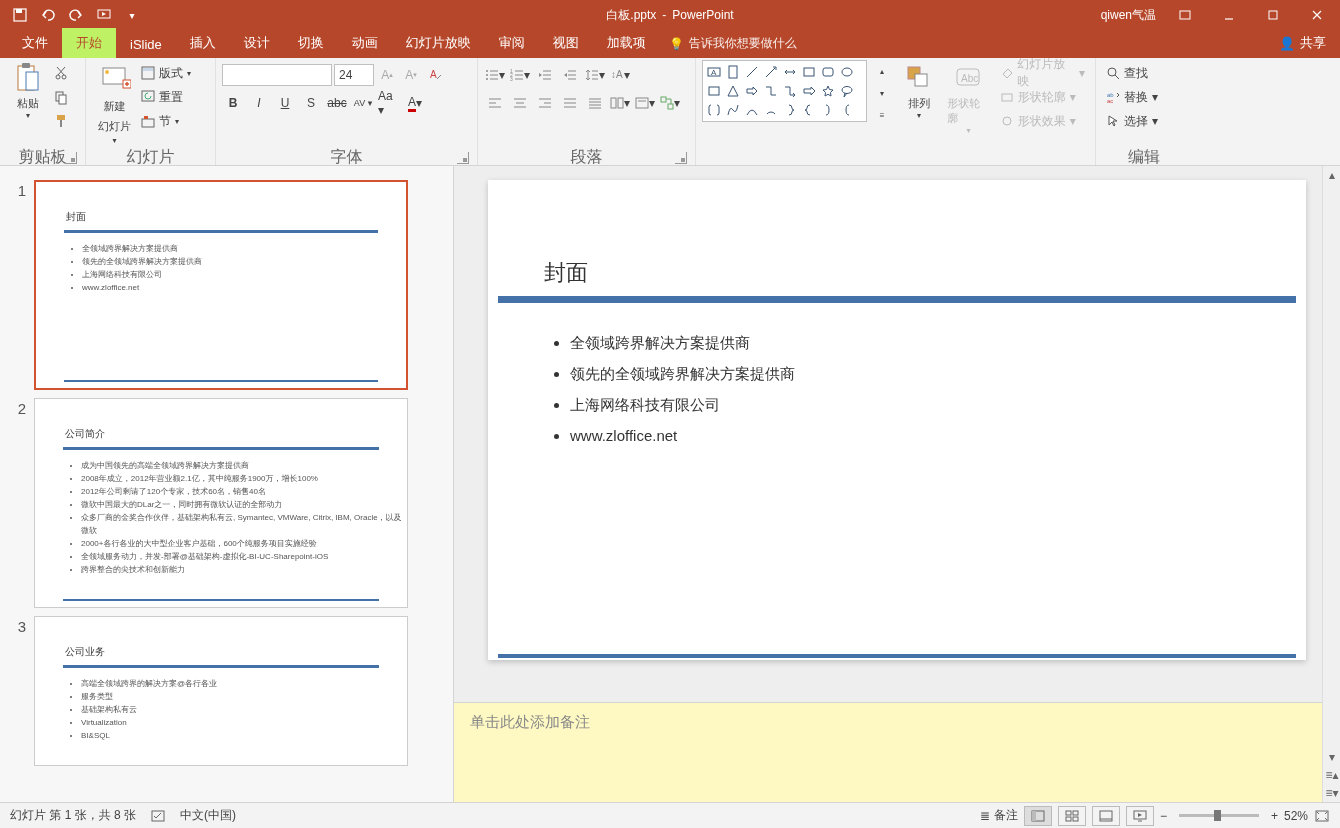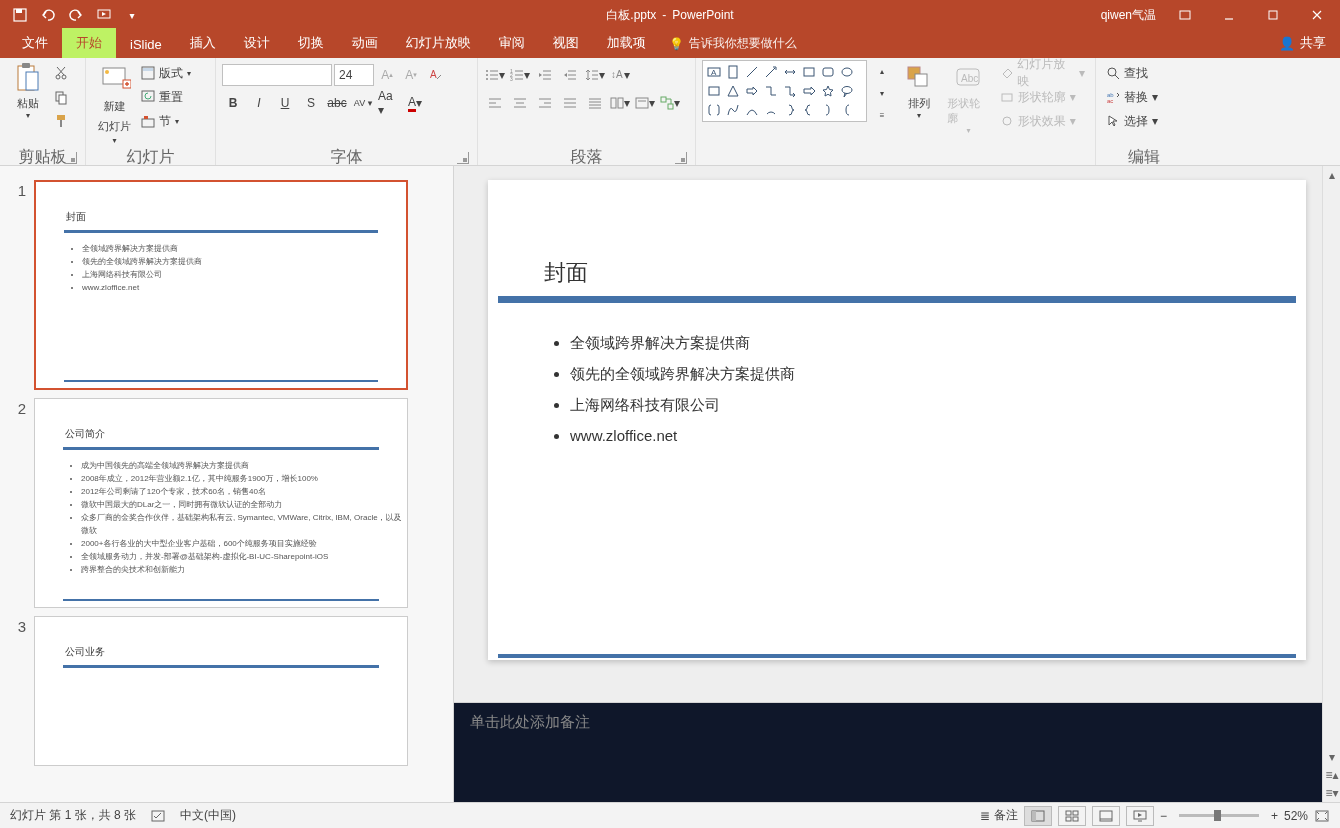--- a/index.html
+++ b/index.html
@@ -58,21 +58,21 @@
 .editor-scroll { position: absolute; right: 0; top: 0; bottom: 0; width: 18px; background: #f0f0f0; border-left: 1px solid #ddd; }
 .editor-scroll-btn { width: 18px; height: 18px; display: flex; align-items: center; justify-content: center; color: #666; position: absolute; }
 .canvas-area { flex: 1; display: flex; justify-content: center; padding-top: 14px; overflow: hidden; }
 .slide-canvas { width: 818px; height: 480px; background: #fff; box-shadow: 0 2px 6px rgba(0,0,0,0.2); position: relative; }
 .slide-title { position: absolute; left: 56px; top: 78px; font-size: 22px; color: #333; }
 .slide-divider { position: absolute; left: 10px; right: 10px; top: 116px; height: 7px; background: #4472a8; }
 .slide-bullets { position: absolute; left: 64px; top: 148px; font-size: 15px; color: #333; }
 .slide-bullets li { list-style: disc; margin-left: 18px; padding: 6px 0; }
 .slide-bottom-line { position: absolute; left: 10px; right: 10px; bottom: 2px; height: 4px; background: #4472a8; }
 
-.notes-pane { height: 100px; background: #0f172a; border-top: 1px solid #d4d4d4; margin-right: 12px; padding: 10px 16px; color: #888; font-size: 15px; }
+.notes-pane { height: 100px; background: #fef9c3; border-top: 1px solid #d4d4d4; margin-right: 12px; padding: 10px 16px; color: #888; font-size: 15px; }
 
 
 .status-bar { height: 26px; background: #F3F3F3; border-top: 1px solid #d4d4d4; display: flex; align-items: center; padding: 0 10px; font-size: 12px; color: #444; }
 .status-left { display: flex; align-items: center; gap: 14px; }
 .status-right { margin-left: auto; display: flex; align-items: center; gap: 6px; }
 .view-btn { width: 28px; height: 20px; border: 1px solid #bbb; display: flex; align-items: center; justify-content: center; cursor: pointer; color: #666; }
 .view-btn.active { background: #ddd; }
 .zoom-slider { width: 80px; height: 3px; background: #bbb; position: relative; margin: 0 6px; }
 .zoom-slider::after { content: ''; position: absolute; left: 35px; top: -4px; width: 7px; height: 11px; background: #777; }
 
@@ -618,20 +618,27 @@
         </ul>
         <div style="position:absolute;left:28px;right:28px;bottom:6px;height:2px;background:#4472a8"></div>
       </div>
     </div>
 
     <div class="thumb-row">
       <div class="thumb-num">3</div>
       <div class="thumb" style="height:150px;overflow:hidden">
         <div class="thumb-title">公司业务</div>
         <div class="thumb-divider"></div>
+        <ul class="thumb-bullets">
+          <li>高端全领域跨界的解决方案@各行各业</li>
+          <li>服务类型</li>
+          <li>基础架构私有云</li>
+          <li>Virtualization</li>
+          <li>BI&amp;SQL</li>
+        </ul>
       </div>
     </div>
   </div>
 
   <div class="editor">
     <div class="canvas-area">
       <div class="slide-canvas">
         <div class="slide-title">封面</div>
         <div class="slide-divider"></div>
         <ul class="slide-bullets">

